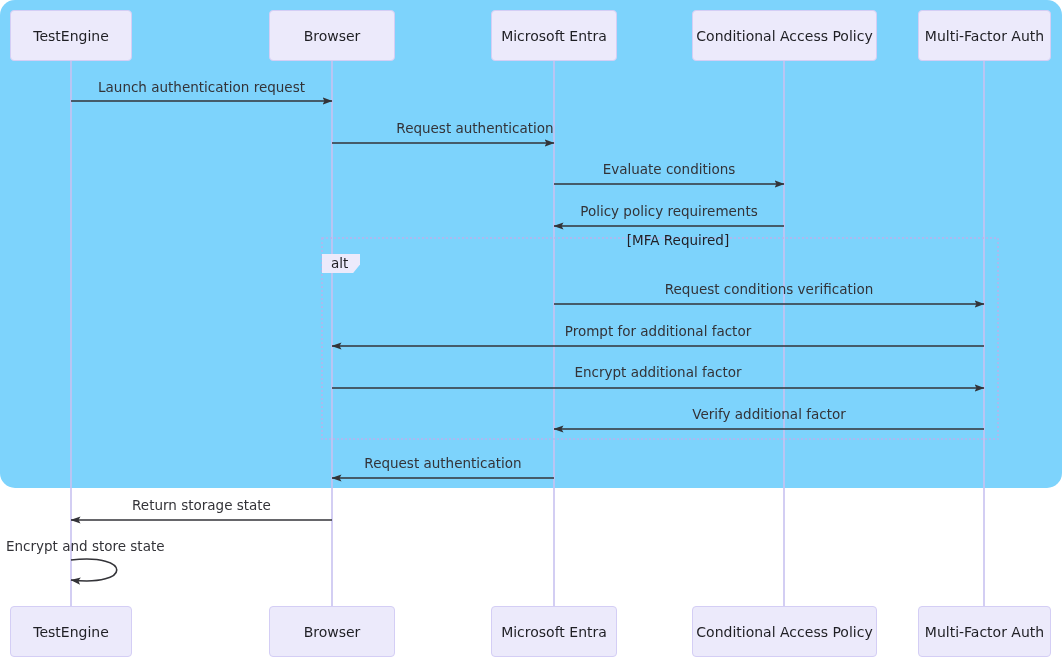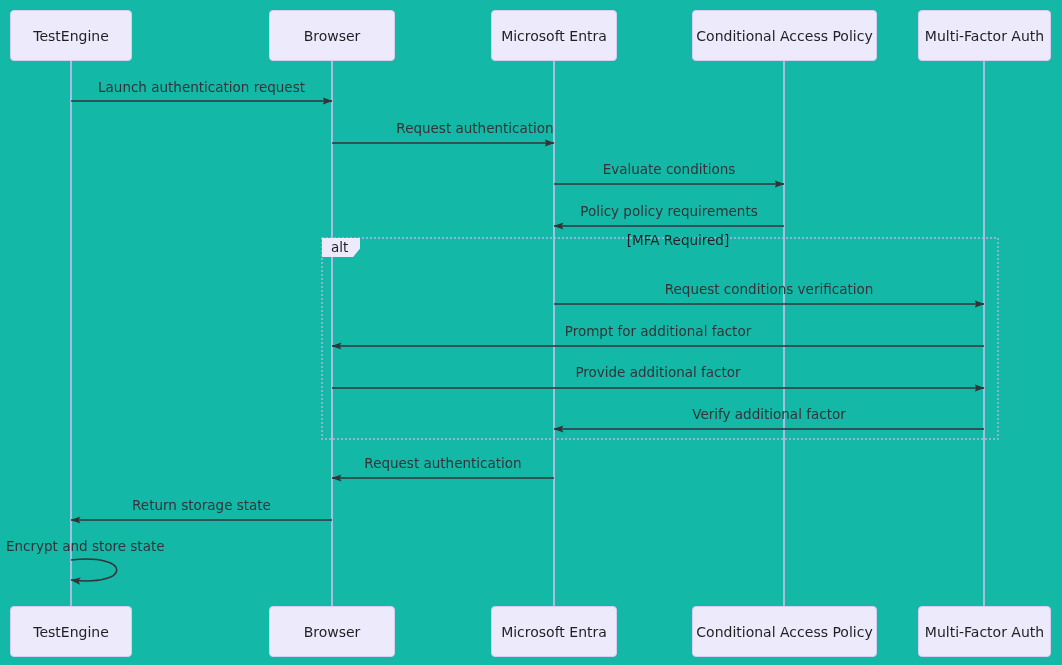--- a/index.html
+++ b/index.html
@@ -9,22 +9,23 @@
   }
   body {
     font-family: "DejaVu Sans", "Liberation Sans", sans-serif;
     width: 1062px;
     height: 665px;
     overflow: hidden;
   }
   #diagram {
     position: relative;
     width: 1062px;
-    height: 665px;
-    background: #14b8a6;
+    height: 488px;
+    background: #7dd3fc;
+    border-radius: 15px;
   }
   svg.layer {
     position: absolute;
     top: 0;
     left: 0;
     width: 1062px;
     height: 665px;
   }
   
   .actor-box {
@@ -64,20 +65,21 @@
     color: #1f1f24;
     font-size: 13.5px;
     line-height: 1;
     display: flex;
     align-items: center;
     padding-left: 9px;
     box-sizing: border-box;
     -webkit-clip-path: polygon(0 0, 100% 0, 100% 55%, 82% 100%, 0 100%);
     clip-path: polygon(0 0, 100% 0, 100% 55%, 82% 100%, 0 100%);
     z-index: 3;
+    margin-top: 16px;
   }
   .alt-cond {
     position: absolute;
     color: #1f1f24;
     font-size: 13.5px;
     line-height: 1;
     white-space: nowrap;
     transform: translateX(-50%);
     z-index: 3;
   }
@@ -155,21 +157,21 @@
       </div>
     </div>
 
   <div id="labels">
       <div class="msg-label" style="left: 201.5px; top: 81px;">Launch authentication request</div>
       <div class="msg-label" style="left: 443px; top: 122px; margin-left: 32px;">Request authentication</div>
       <div class="msg-label" style="left: 669px; top: 163px;">Evaluate conditions</div>
       <div class="msg-label" style="left: 669px; top: 205px;">Policy policy requirements</div>
       <div class="msg-label" style="left: 769px; top: 283px;">Request conditions verification</div>
       <div class="msg-label" style="left: 658px; top: 325px;">Prompt for additional factor</div>
-      <div class="msg-label" style="left: 658px; top: 366px;">Provide additional factor</div>
+      <div class="msg-label" style="left: 658px; top: 366px;">Encrypt additional factor</div>
       <div class="msg-label" style="left: 769px; top: 408px;">Verify additional factor</div>
       <div class="msg-label" style="left: 443px; top: 457px;">Request authentication</div>
       <div class="msg-label" style="left: 201.5px; top: 499px;">Return storage state</div>
       <div class="msg-label left-anchor" style="left: 6px; top: 540px;">Encrypt and store state</div>
     </div>
 
   <div class="alt-tag" id="alt-tag" style="left: 322px; top: 238px; width: 38px; height: 19px;">alt</div>
   <div class="alt-cond" id="alt-cond" style="left: 678px; top: 234px;">[MFA Required]</div>
 
 </div>

